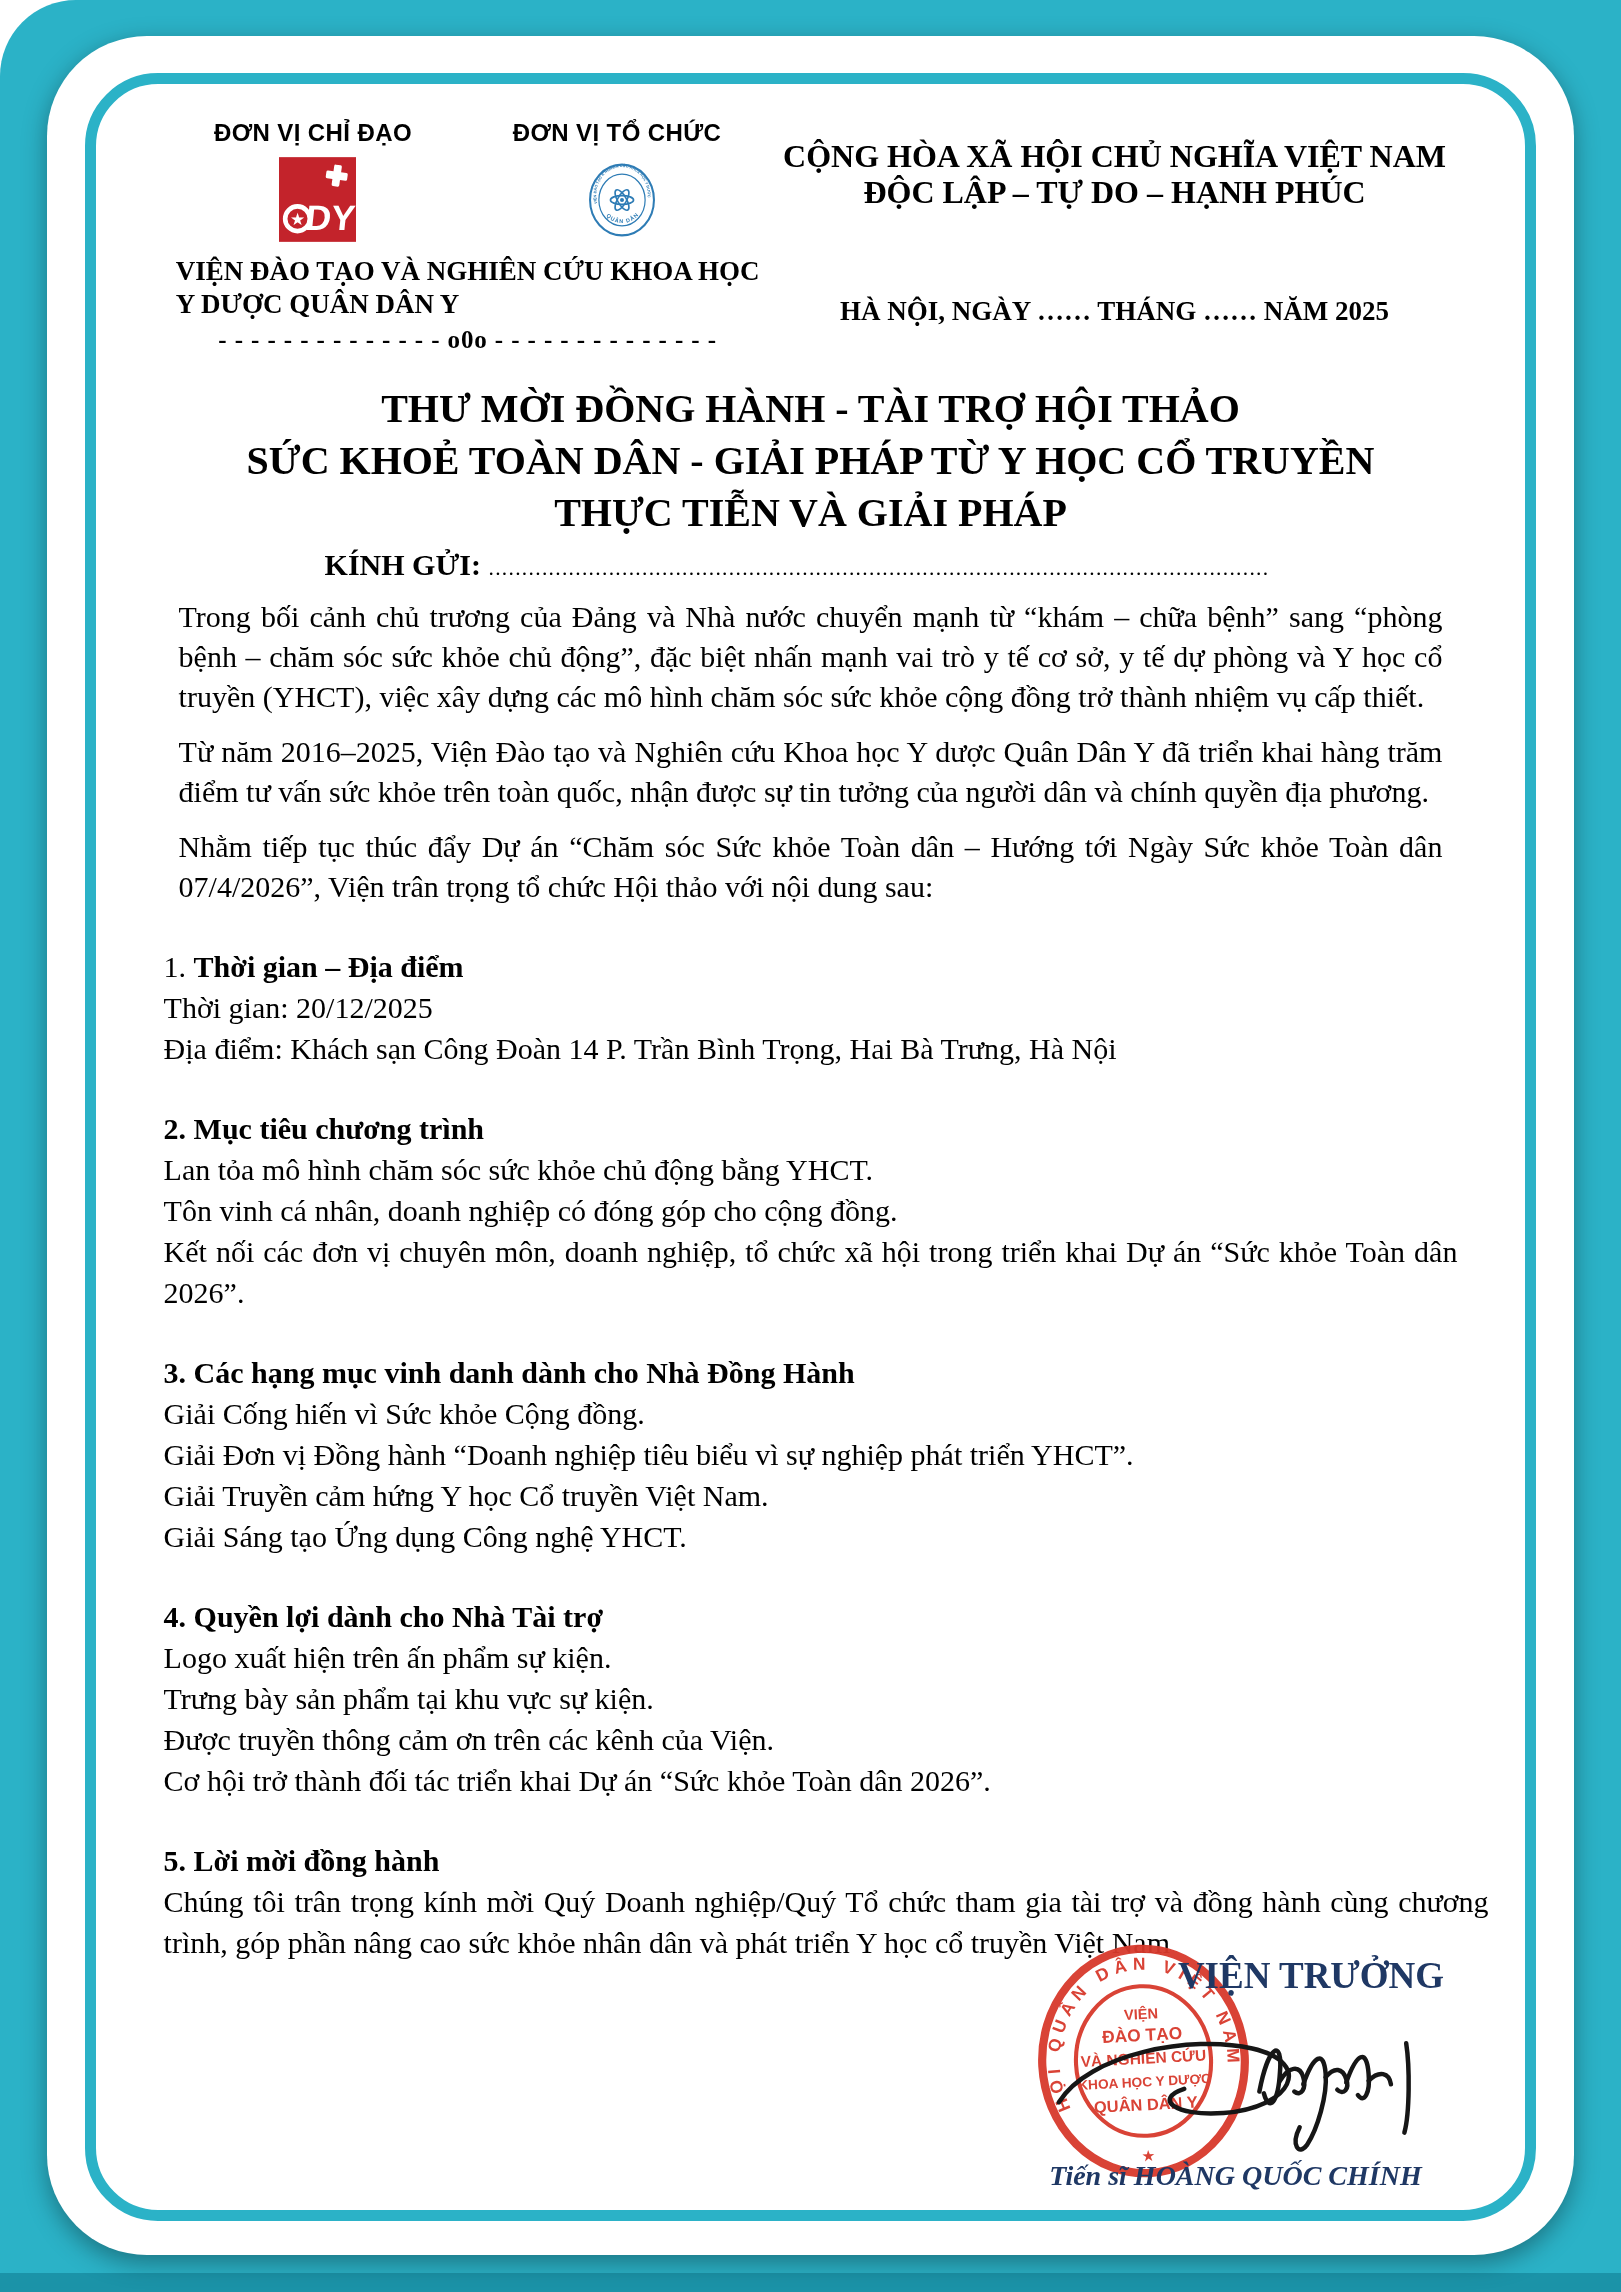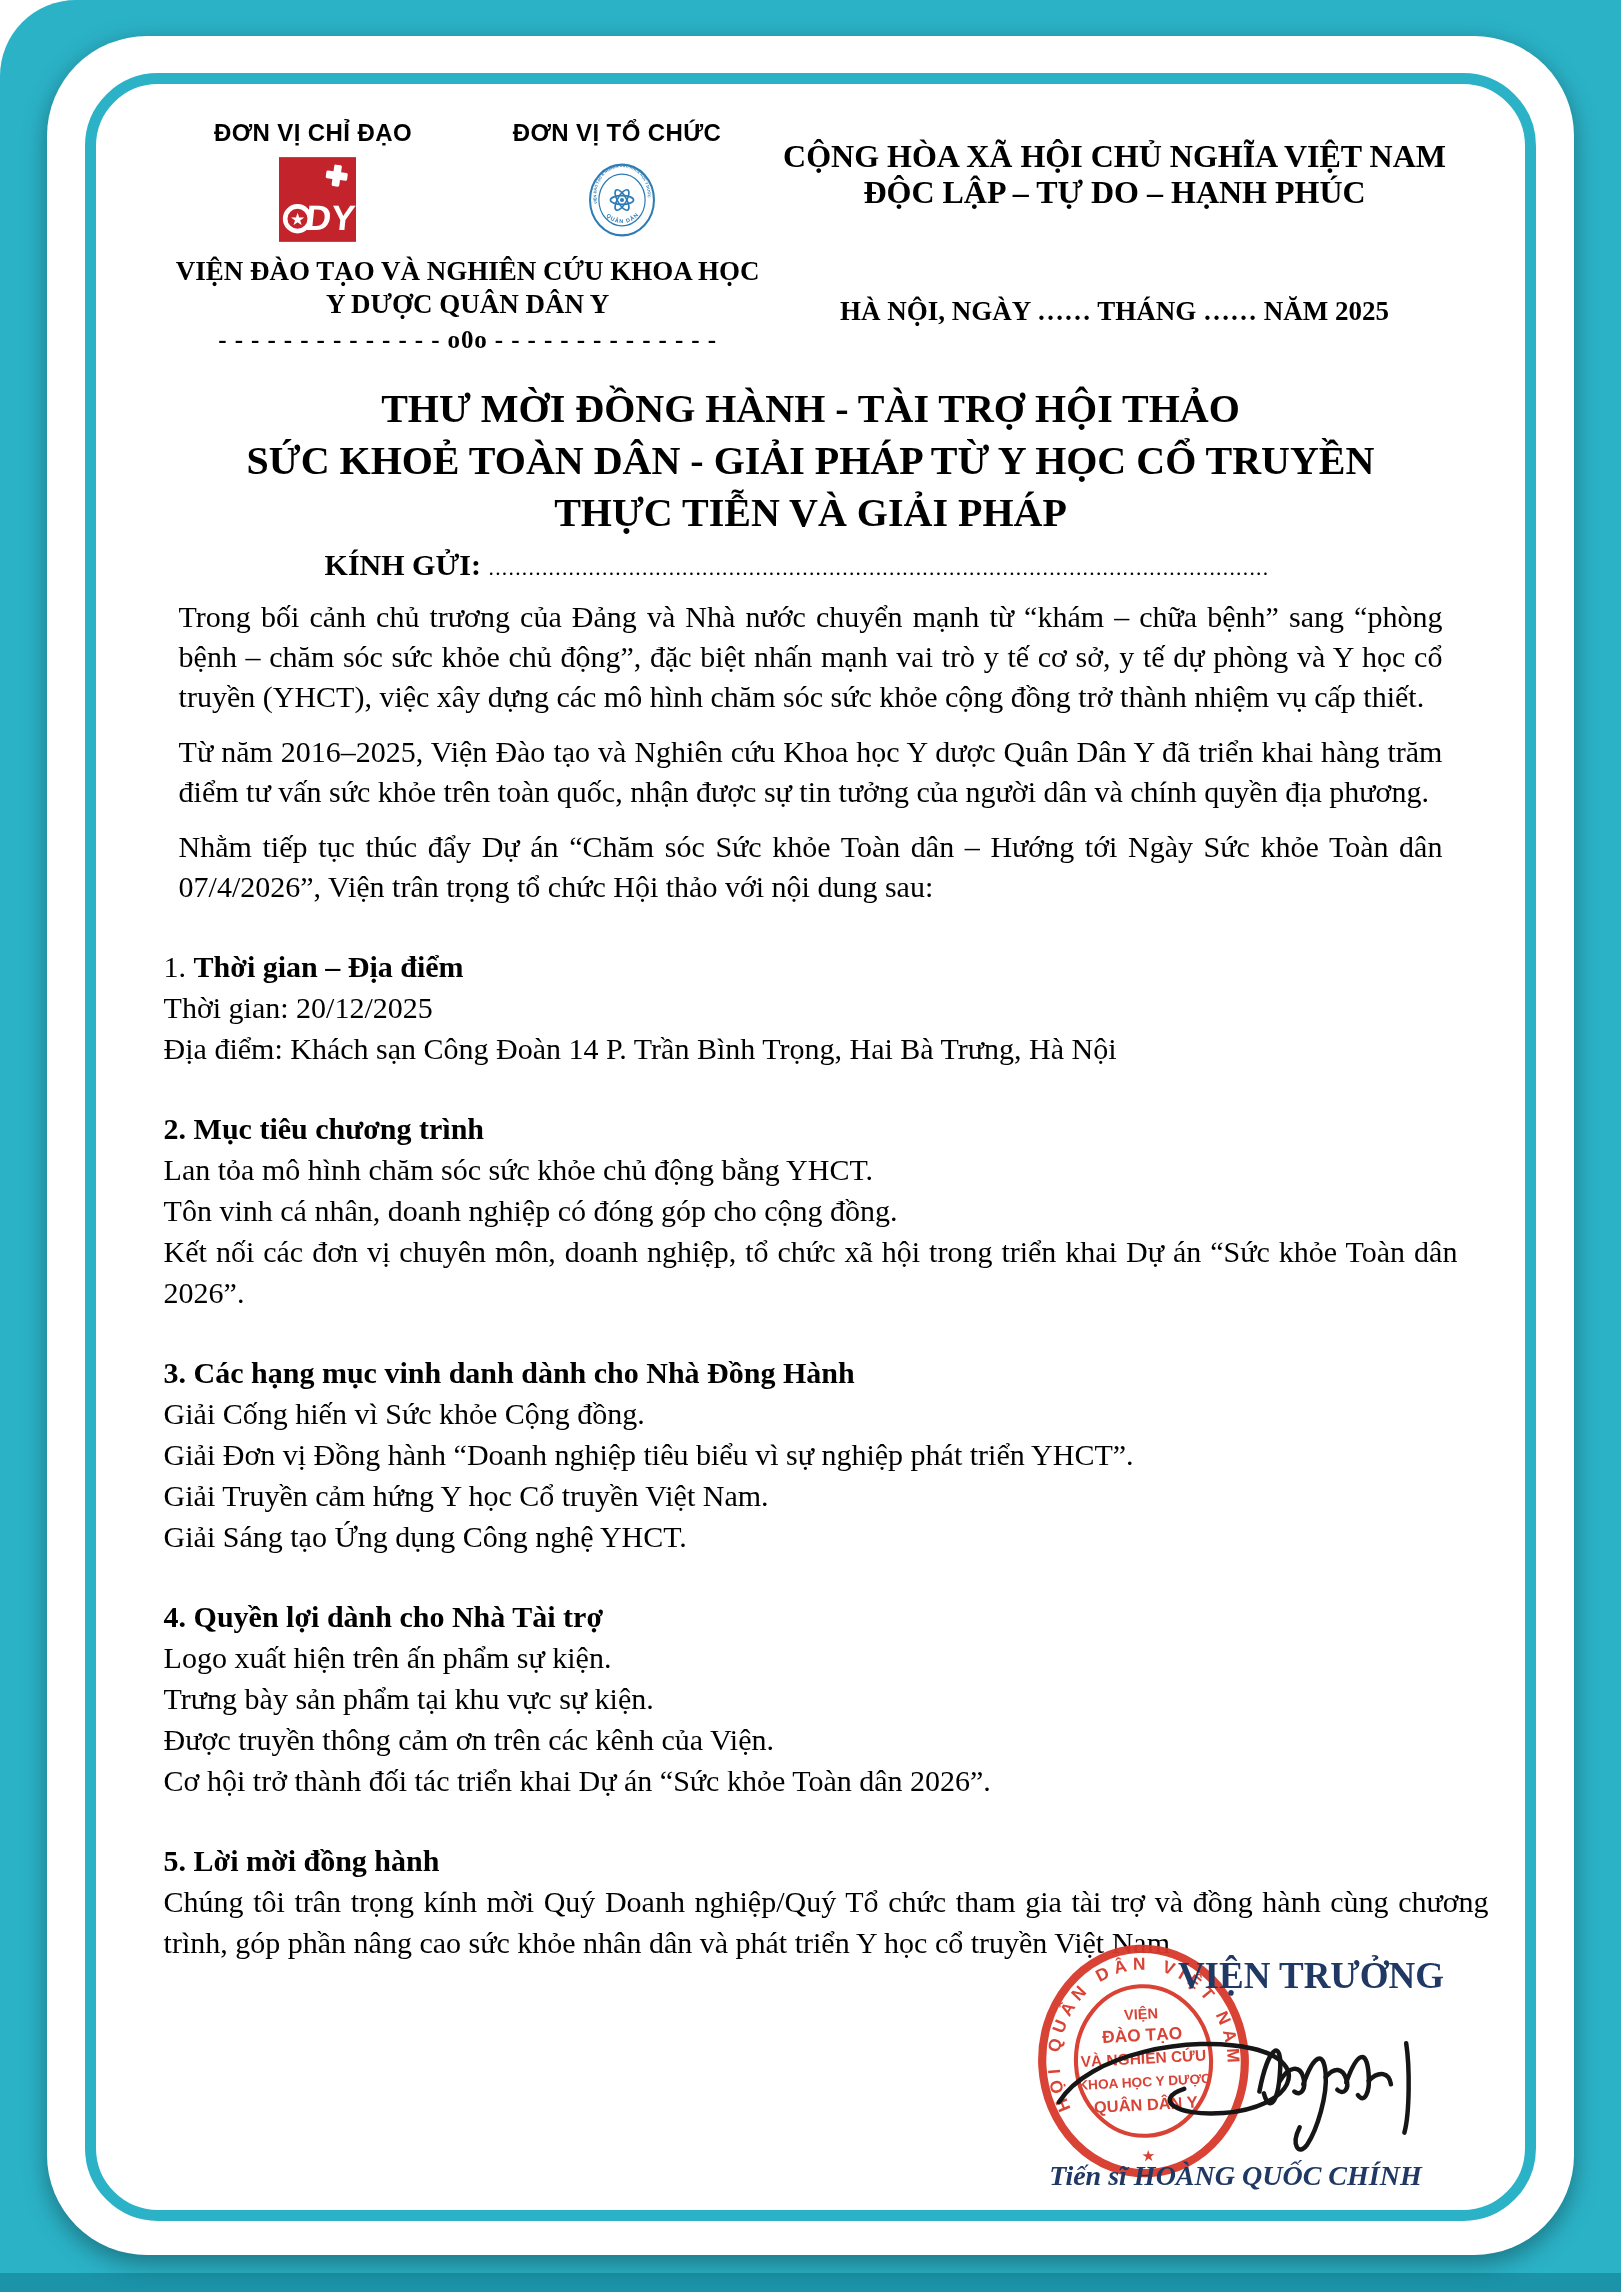--- a/index.html
+++ b/index.html
@@ -12,21 +12,21 @@
   .teal-line{position:absolute;left:85px;top:73px;right:85px;bottom:72px;background:#ffffff;
              border:11.6px solid #2bb2c7;border-radius:73px;overflow:hidden;}
   .content{position:absolute;inset:11.6px;padding:23px 56px 0 56px;}
 
   
   .header-row{display:flex;width:100%;}
   .header-left{width:47%;display:flex;flex-direction:column;align-items:center;}
   .unit-labels{display:flex;width:100%;justify-content:space-around;
                font-family:"Liberation Sans", sans-serif;font-weight:600;font-size:24px;letter-spacing:0.4px;}
   .logo-row{display:flex;width:100%;justify-content:space-around;align-items:center;margin-top:10.7px;}
-  .org-name{margin-top:12.5px;text-align:center;font-weight:bold;font-size:27px;line-height:33px;}
+  .org-name{margin-top:12.5px;font-weight:bold;font-size:27px;line-height:33px;}
   .divider{margin-top:5.4px;font-weight:bold;font-size:25px;letter-spacing:0.9px;}
   .header-right{width:53%;text-align:center;}
   .national{font-weight:bold;font-size:32px;line-height:36px;margin-top:19.7px;}
   .date-line{font-weight:bold;font-size:27px;margin-top:86px;}
 
   
   .title-block{text-align:center;font-weight:bold;font-size:40px;line-height:52px;margin-top:29px;}
   .kinhgui{margin-top:9px;padding-left:161px;font-size:30px;}
   .kinhgui b{font-weight:bold;}
   .kinhgui .dots{font-size:21.5px;letter-spacing:1.3px;}

